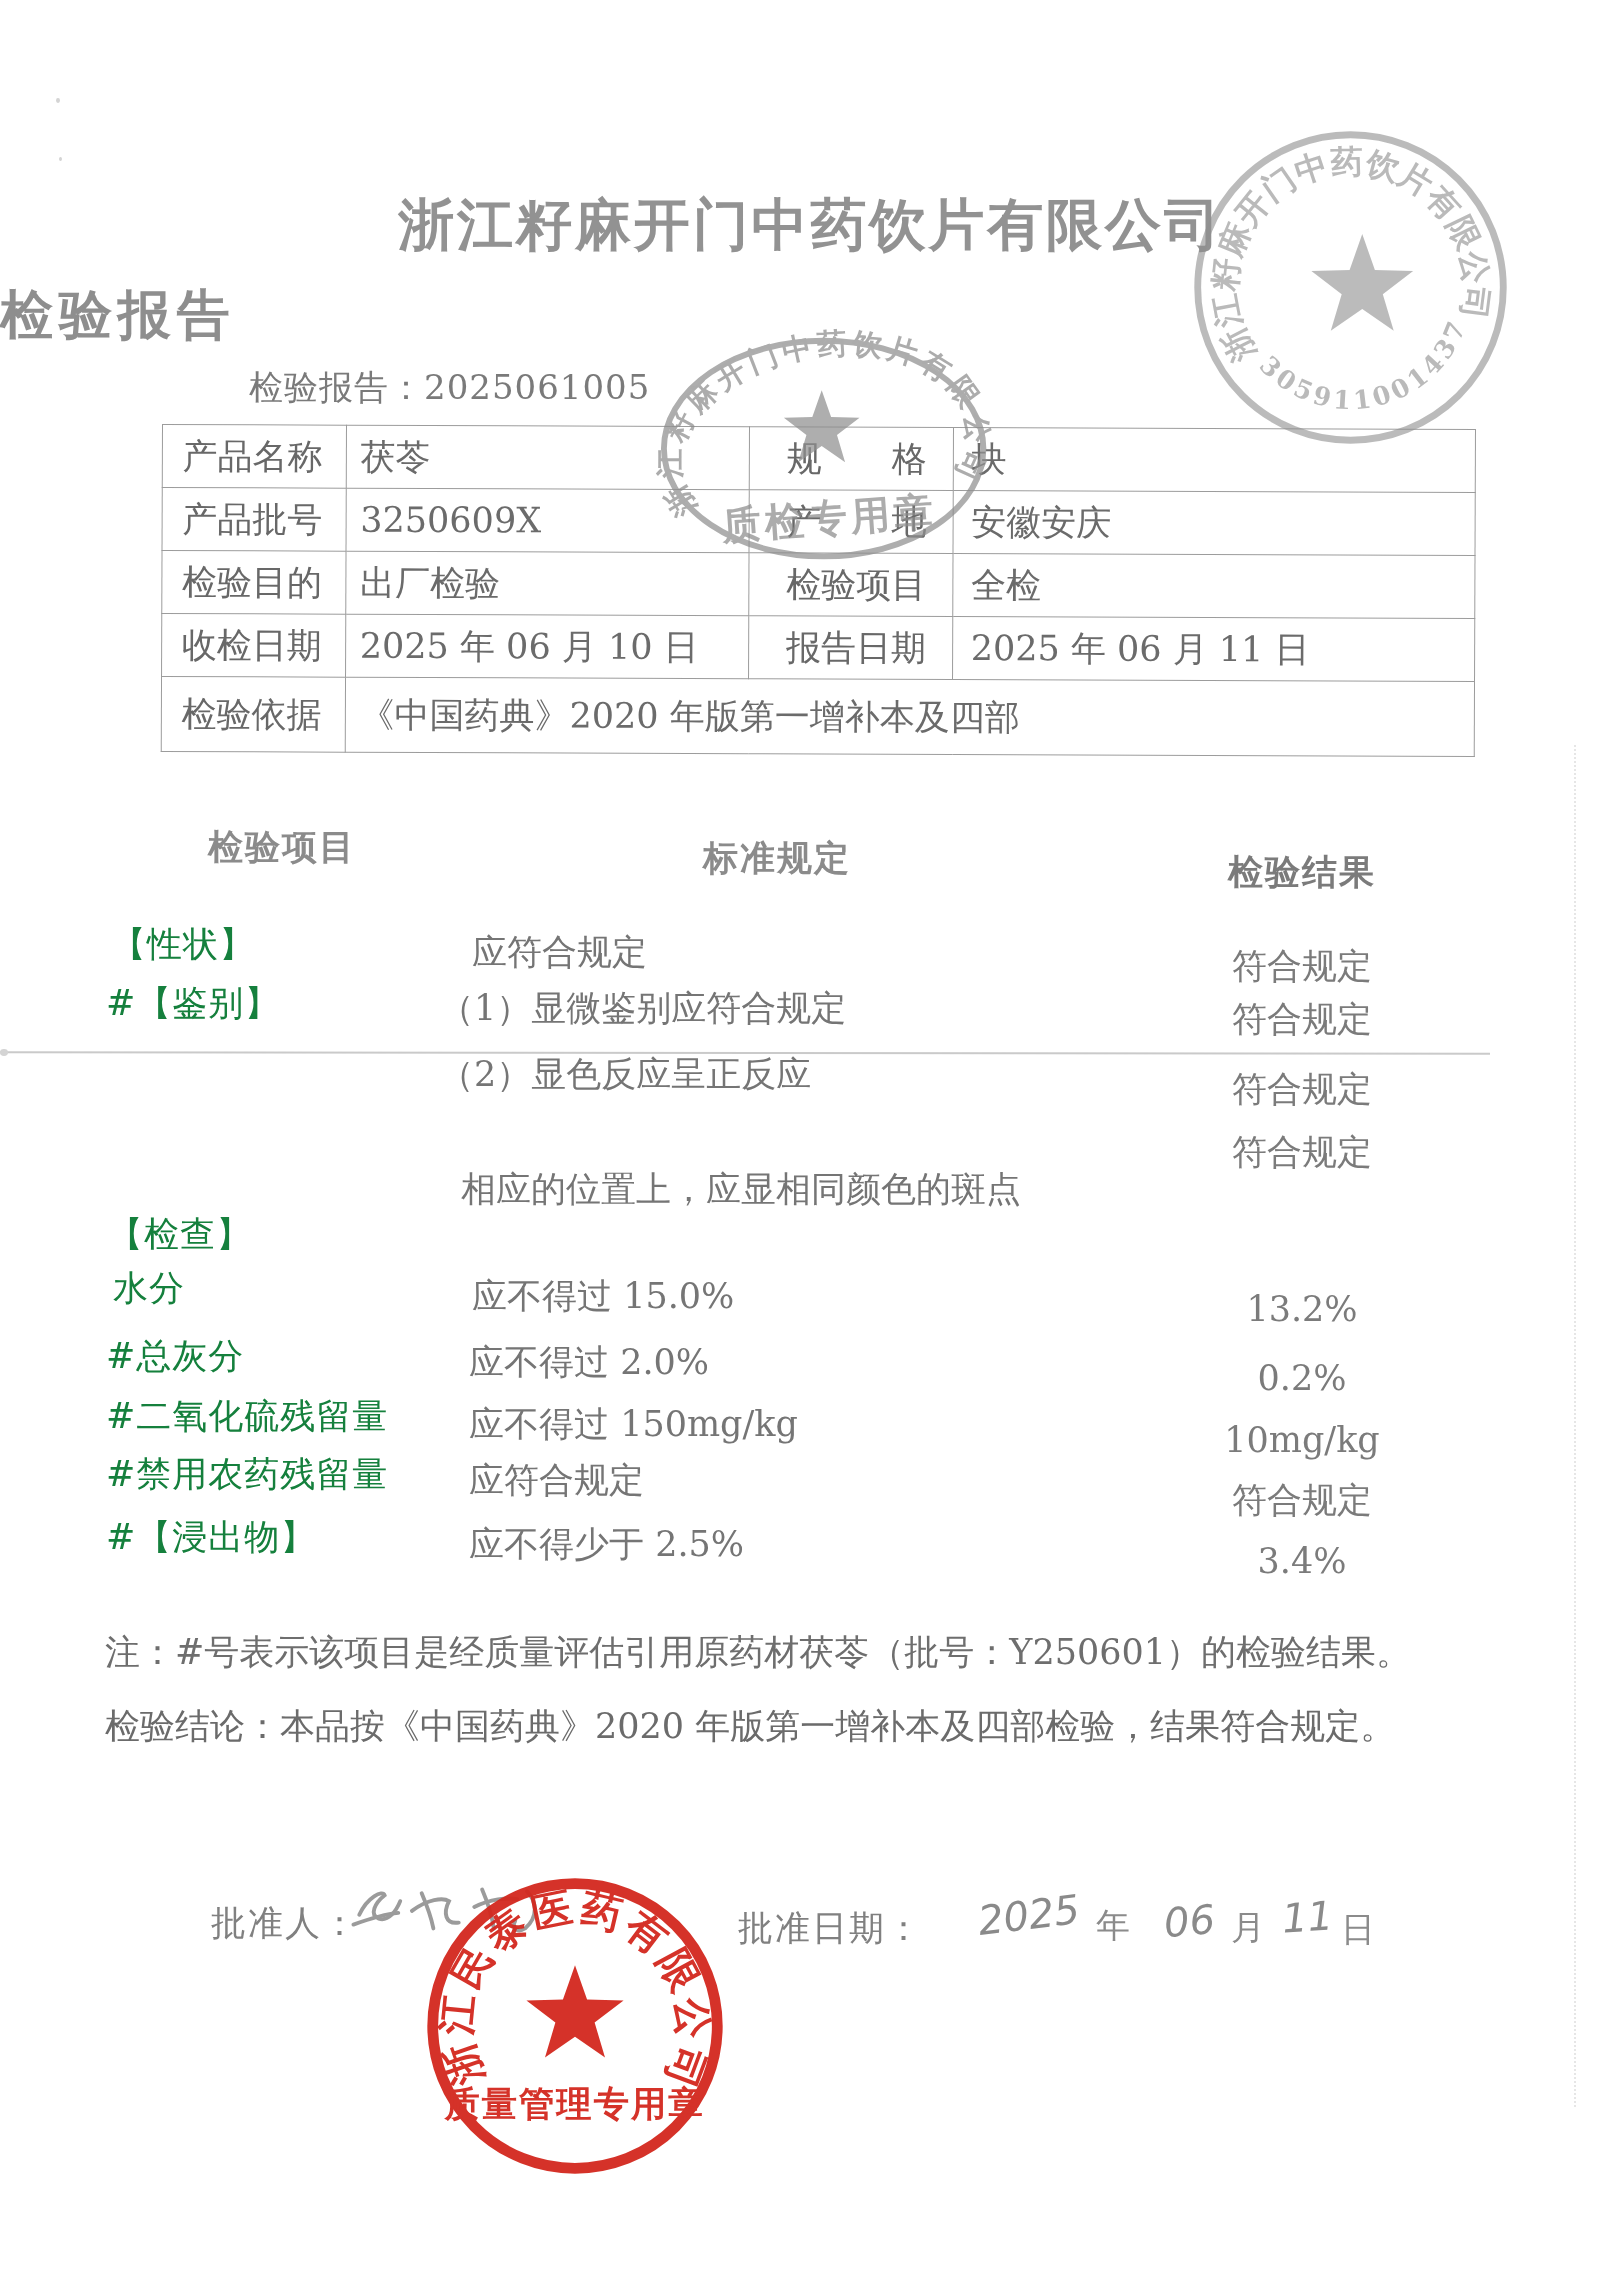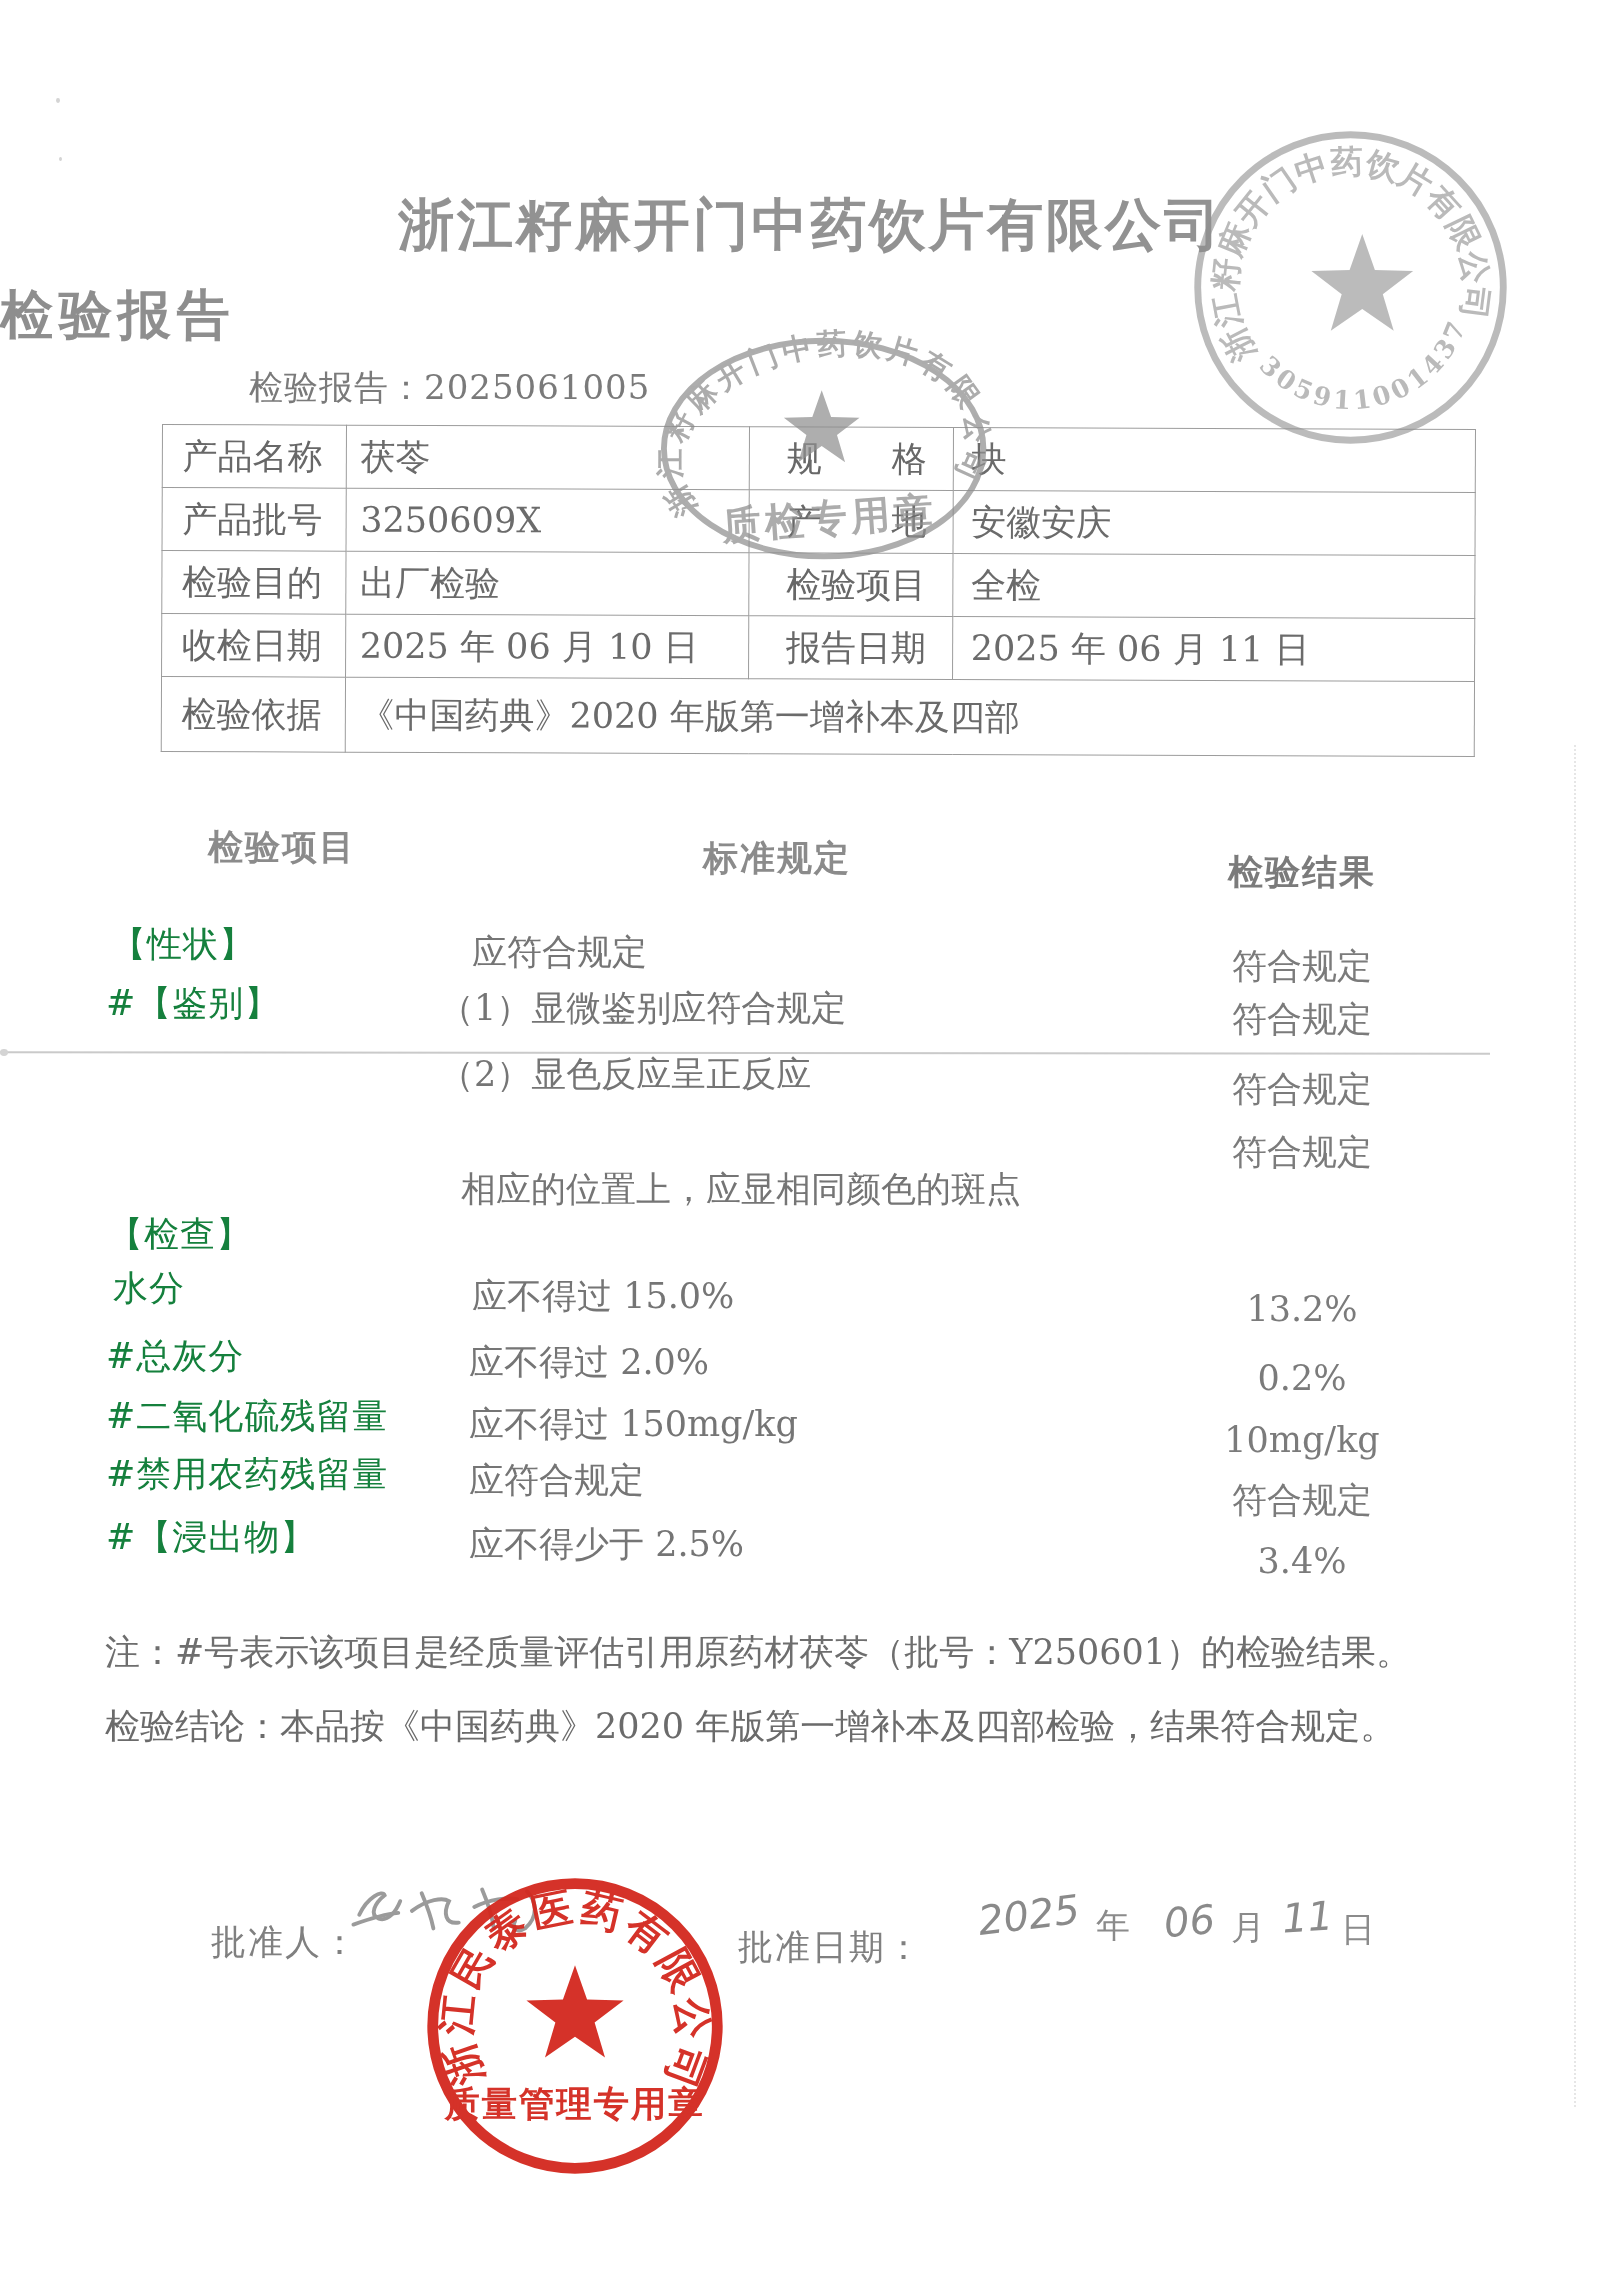--- a/index.html
+++ b/index.html
@@ -31,21 +31,21 @@
   }
   table.info td.lab1{padding-left:19.6px;color:#686868;}
   table.info td.lab2{padding-left:37px;color:#686868;}
   table.info td.val2{padding-left:17.6px;}
   .res-head{font-size:35px;font-weight:600;color:#8b8b8b;letter-spacing:2px;}
   .res-item{font-size:35px;color:#15803d;letter-spacing:1px;}
   .res-std{font-size:35px;color:#757575;}
   .res-val{font-size:35px;color:#7b7b7b;width:196px;text-align:center;}
   .note-line{left:105px;top:1629px;font-size:35px;color:#6e6e6e;}
   .concl-line{left:105px;top:1703px;font-size:35px;color:#6b6b6b;}
-  .appr-label{font-size:35px;color:#808080;letter-spacing:2px;margin-top:19px;}
+  .appr-label{font-size:35px;color:#808080;letter-spacing:2px;}
   .hand{
     font-family:"DejaVu Sans","Liberation Sans",sans-serif;
     font-style:italic;color:#8a8a8a;font-size:40px;
   }
   .unit{font-size:34px;color:#8b8b8b;}
   .artifact-line{
     position:absolute;left:0;top:1052px;width:1490px;height:2px;
     background:#bdbdbd;opacity:.8;transform:rotate(0.05deg);
   }
   .edge-streak{

